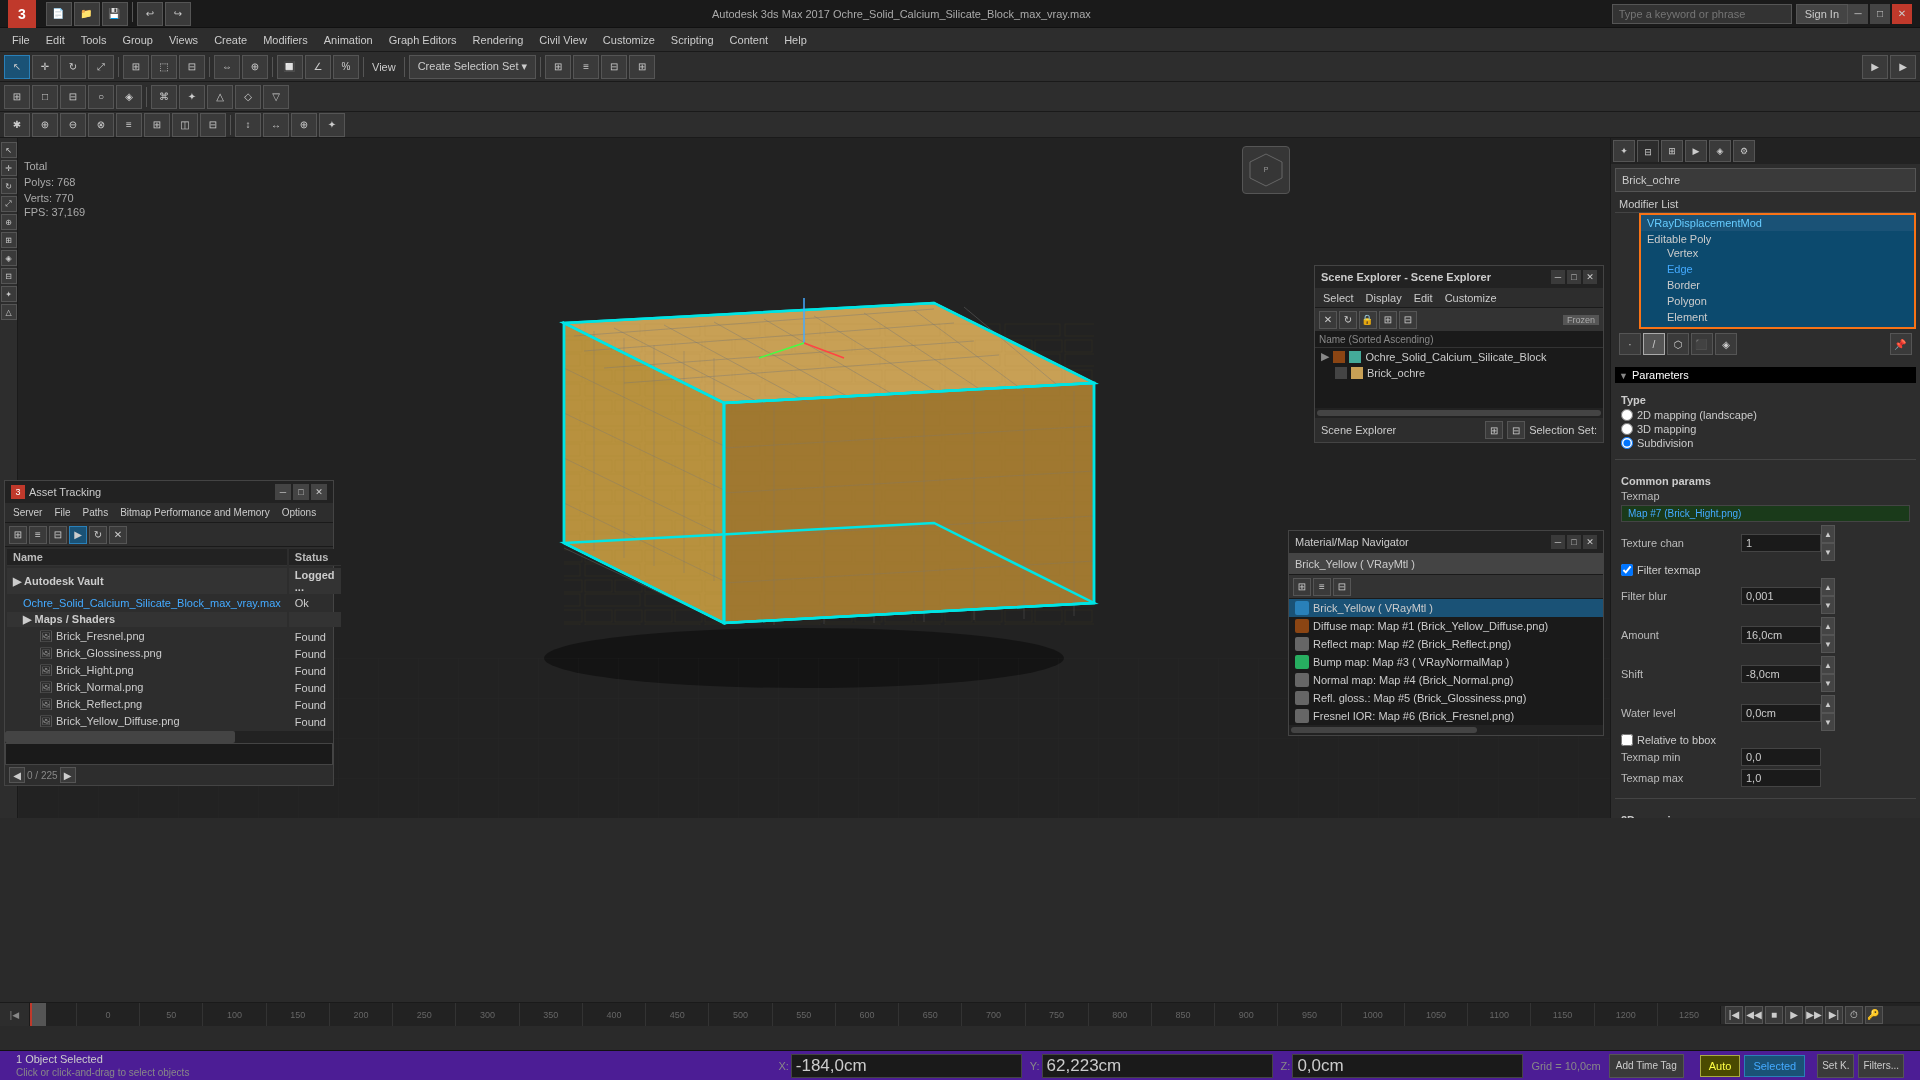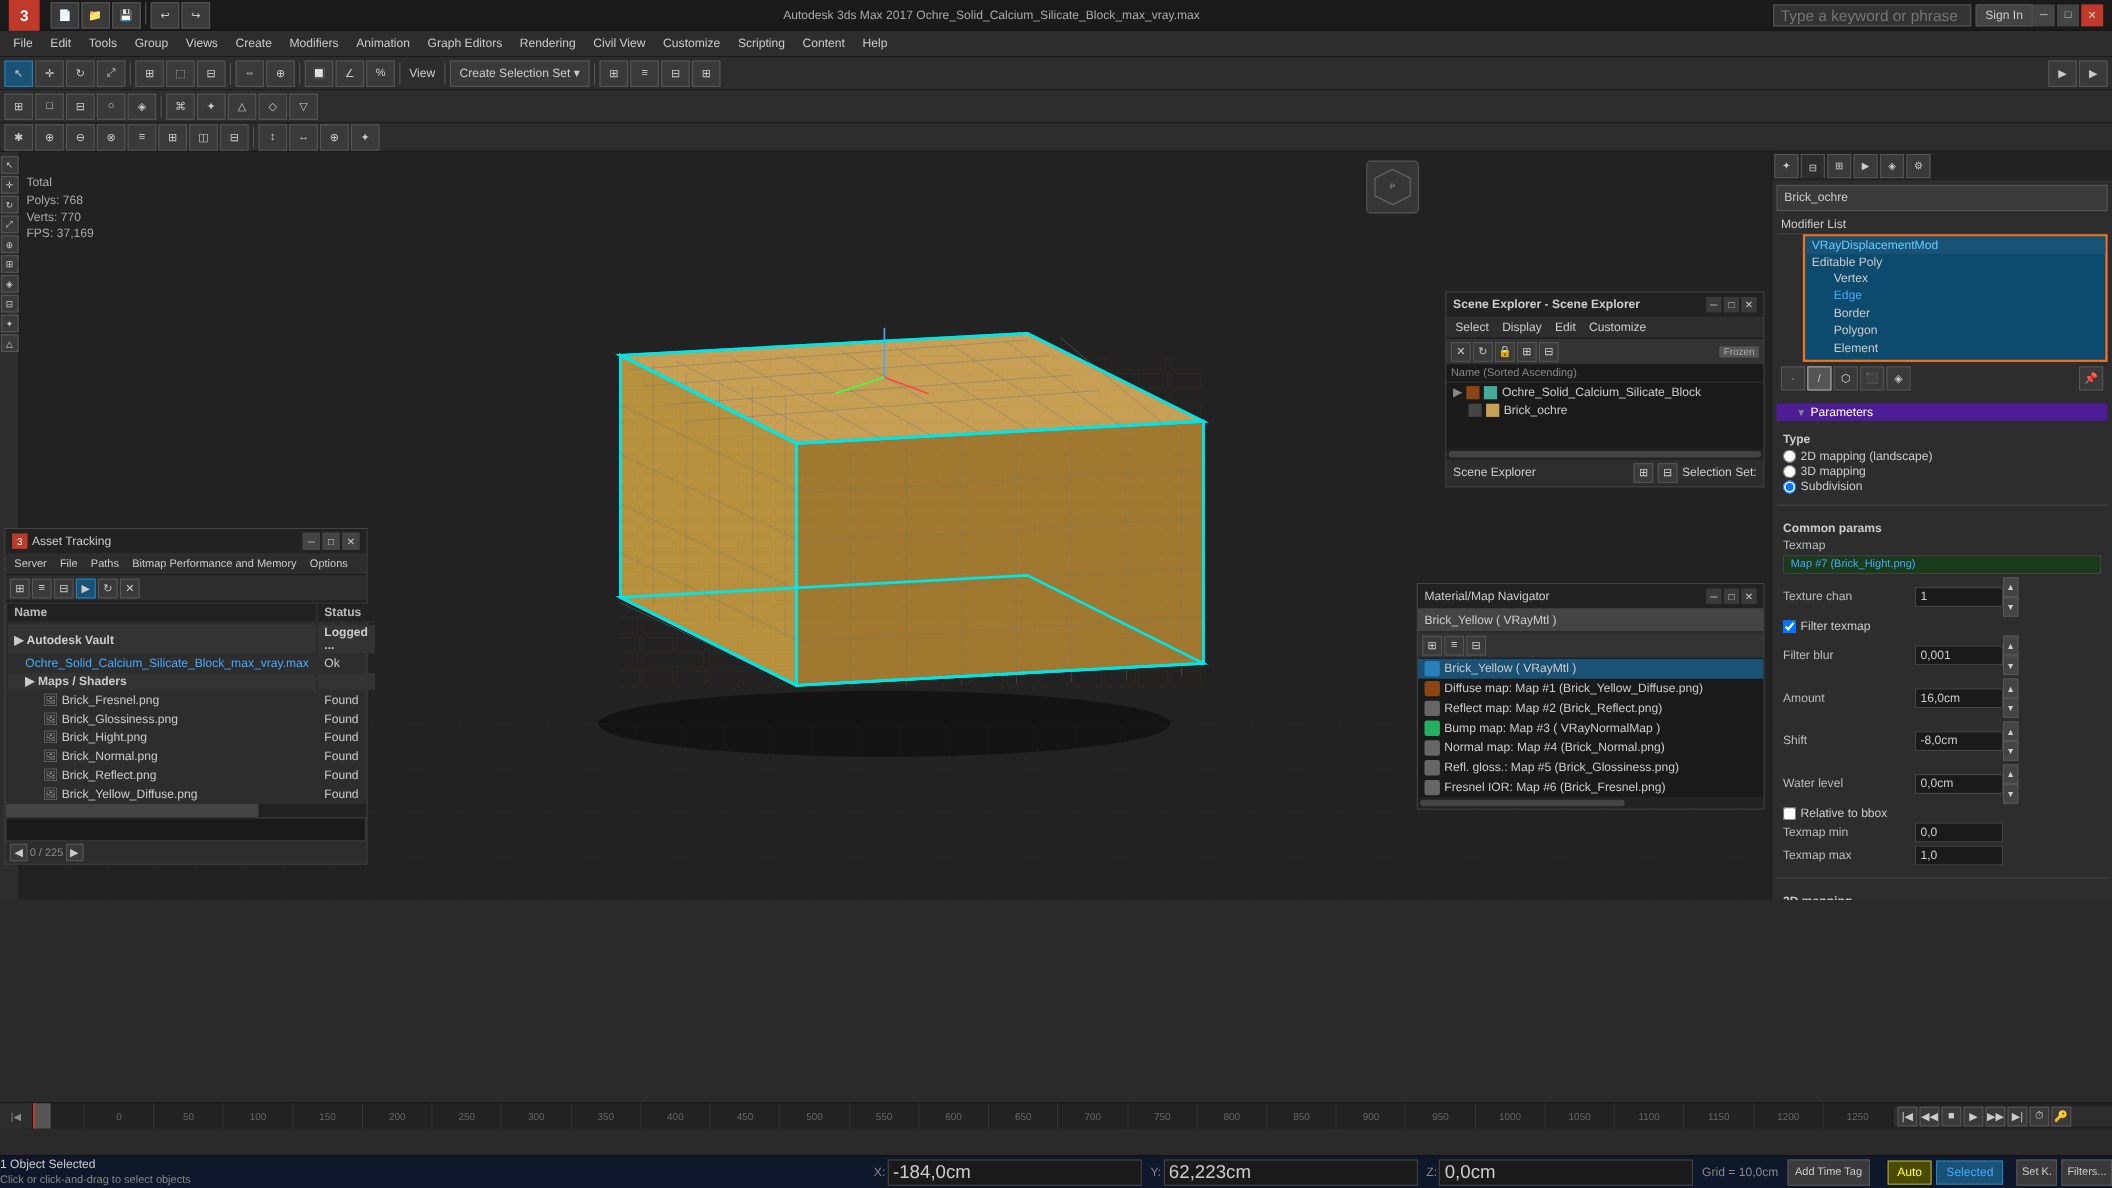--- a/index.html
+++ b/index.html
@@ -5,21 +5,21 @@
     * { margin: 0; padding: 0; box-sizing: border-box; }
     body { width: 1920px; height: 1080px; background: #2a2a2a; font-family: 'Arial', sans-serif; font-size: 11px; color: #cccccc; overflow: hidden; }
     
     
     #title-bar { width: 100%; height: 28px; background: #1a1a1a; display: flex; align-items: center; padding: 0 8px; border-bottom: 1px solid #111; }
     #title-bar .logo { width: 28px; height: 28px; background: #c0392b; color: white; font-weight: bold; font-size: 14px; display: flex; align-items: center; justify-content: center; margin-right: 6px; }
     #title-bar .win-controls { margin-left: auto; display: flex; gap: 2px; }
     #title-bar .win-btn { width: 20px; height: 20px; background: #444; border: none; color: #ccc; cursor: pointer; font-size: 10px; display: flex; align-items: center; justify-content: center; }
     #title-bar .win-btn.close { background: #c0392b; }
     #app-title { color: #aaa; font-size: 11px; flex: 1; text-align: center; }
-    #search-box { background: #333; border: 1px solid #555; color: #ccc; padding: 2px 6px; font-size: 14px; width: 180px; height: 20px; }
+    #search-box { background: #333; border: 1px solid #555; color: #ccc; padding: 2px 6px; font-size: 11px; width: 180px; height: 20px; }
     #sign-in-btn { background: #444; border: 1px solid #555; color: #ccc; padding: 2px 8px; font-size: 11px; height: 20px; cursor: pointer; margin-left: 4px; }
     
     
     #menu-bar { width: 100%; height: 24px; background: #2d2d2d; display: flex; align-items: center; padding: 0 4px; border-bottom: 1px solid #1a1a1a; }
     .menu-item { padding: 2px 8px; font-size: 11px; color: #ccc; cursor: pointer; height: 24px; display: flex; align-items: center; }
     
     
     #toolbar1 { width: 100%; height: 30px; background: #2d2d2d; display: flex; align-items: center; padding: 0 4px; gap: 2px; border-bottom: 1px solid #1a1a1a; }
     .tb-btn { width: 26px; height: 24px; background: #3a3a3a; border: 1px solid #555; color: #ccc; cursor: pointer; font-size: 10px; display: flex; align-items: center; justify-content: center; }
     .tb-separator { width: 1px; height: 20px; background: #555; margin: 0 2px; }
@@ -92,21 +92,21 @@
     #mat-name-bar { background: #444; height: 22px; display: flex; align-items: center; padding: 0 6px; font-size: 11px; color: #ccc; border-bottom: 1px solid #1a1a1a; }
     #mat-list { background: #1a1a1a; }
     .mat-item { padding: 2px 6px; font-size: 11px; color: #ccc; display: flex; align-items: center; gap: 4px; cursor: pointer; }
     .mat-item.selected { background: #1a5276; }
     .mat-icon { width: 14px; height: 14px; background: #666; border-radius: 2px; flex-shrink: 0; }
     .mat-icon.blue { background: #2980b9; }
     .mat-icon.brown { background: #8B4513; }
     .mat-icon.green { background: #27ae60; }
     
     
-    #status-bar { width: 100%; height: 30px; background: #0f172a; display: flex; align-items: center; padding: 0 0; gap: 8px; border-top: 1px solid #111; position: absolute; bottom: 0; }
+    #status-bar { width: 100%; height: 30px; background: #4c1d95; display: flex; align-items: center; padding: 0 16px; gap: 8px; border-top: 1px solid #111; position: absolute; bottom: 0; }
     #timeline-bar { width: 100%; height: 24px; background: #222; display: flex; align-items: center; position: absolute; bottom: 30px; border-top: 1px solid #1a1a1a; }
     #timeline-labels { display: flex; align-items: center; flex: 1; height: 100%; overflow: hidden; padding-left: 30px; }
     .tl-marker { flex: 1; text-align: center; font-size: 9px; color: #666; border-left: 1px solid #333; height: 100%; display: flex; align-items: center; justify-content: center; }
     
     
     #left-toolbar { width: 18px; background: #2d2d2d; border-right: 1px solid #1a1a1a; display: flex; flex-direction: column; align-items: center; padding: 4px 2px; gap: 2px; }
     .lt-btn { width: 16px; height: 16px; background: #3a3a3a; border: 1px solid #555; color: #ccc; font-size: 8px; cursor: pointer; display: flex; align-items: center; justify-content: center; }
     
     
     #nav-cube { position: absolute; right: 320px; top: 8px; width: 48px; height: 48px; background: rgba(60,60,60,0.8); border: 1px solid #555; border-radius: 4px; display: flex; align-items: center; justify-content: center; font-size: 9px; color: #ccc; z-index: 10; }
@@ -395,21 +395,21 @@
         <div class="sub-icon active">/</div>
         <div class="sub-icon">⬡</div>
         <div class="sub-icon">⬛</div>
         <div class="sub-icon">◈</div>
         <div style="flex:1;"></div>
         <div class="sub-icon">📌</div>
       </div>
     </div>
 
     <div id="params-section">
-      <div style="background:#4c1d95; color:#fff; padding:2px 18px; font-size:11px; cursor:pointer;">
+      <div style="background:#000000; color:#fff; padding:2px 4px; font-size:11px; cursor:pointer;">
         <span class="section-arrow">▼</span><span>Parameters</span>
       </div>
 
       <div style="padding:4px 6px;">
         <div class="param-section-title">Type</div>
         <div class="radio-row">
           <input type="radio" name="type" style="">
           <span>2D mapping (landscape)</span>
         </div>
         <div class="radio-row">

